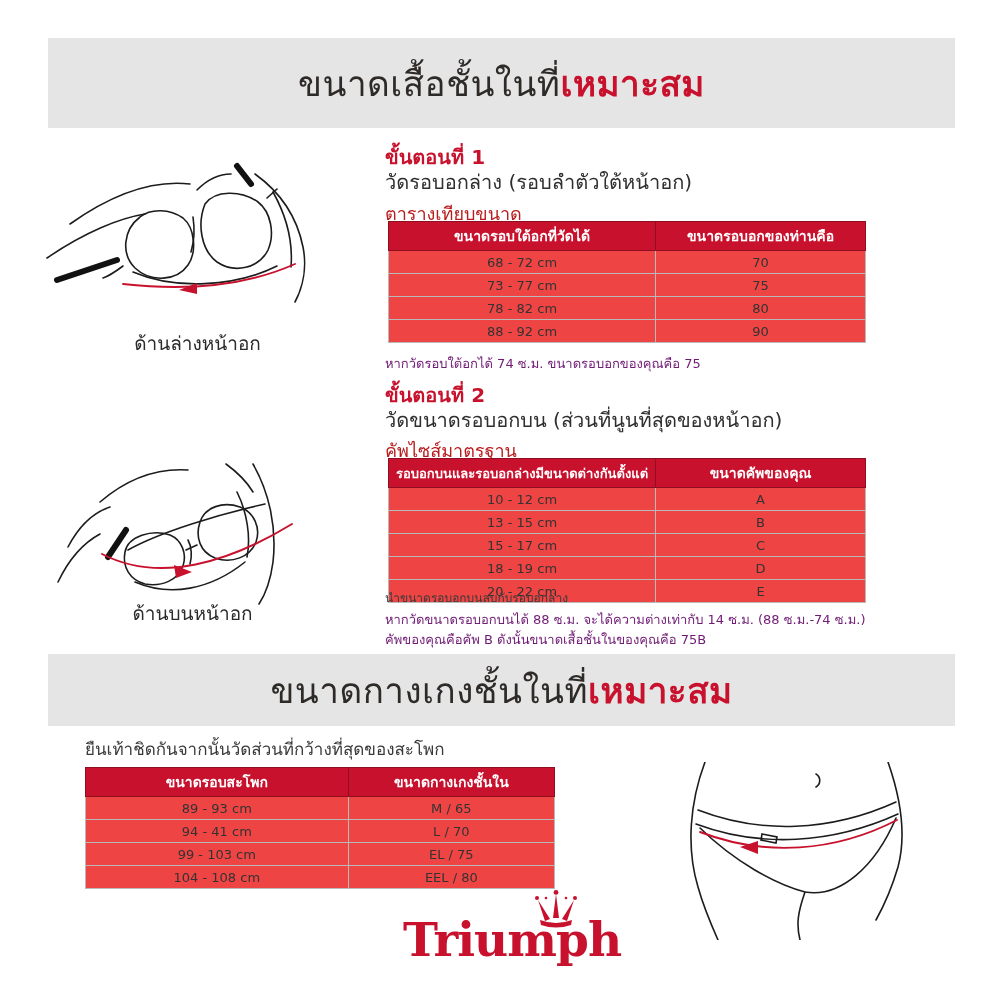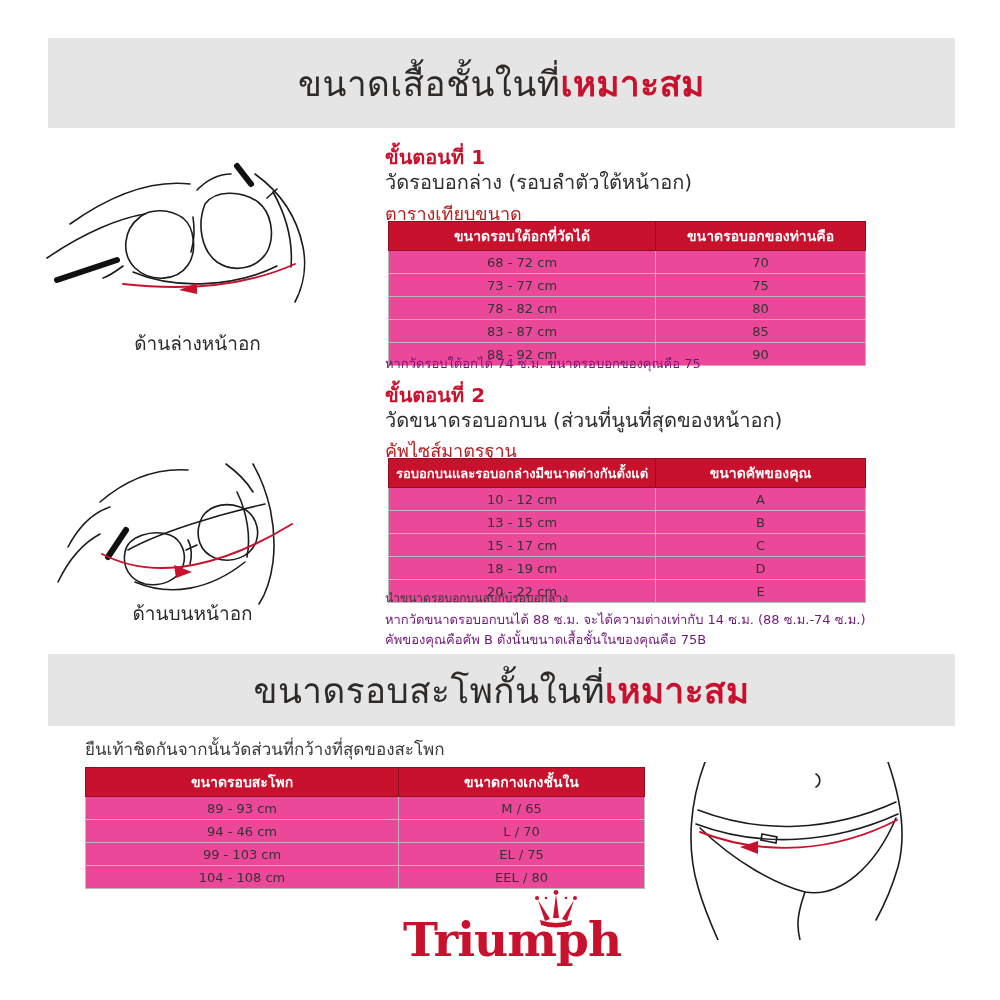--- a/index.html
+++ b/index.html
@@ -13,27 +13,27 @@
   .band-title .hl{color:#c8112d;font-weight:bold;}
 
   .abs{position:absolute;}
   .step-heading{color:#c8112d;font-weight:bold;font-size:20px;}
   .step-sub{color:#2f2f2f;font-size:20px;}
   .small-label{color:#b91c1c;font-size:18px;}
   .note{color:#701a75;font-size:13px;}
   .note-big{color:#3a3a3a;font-size:12px;}
   .illus-label{color:#2b2b2b;font-size:19px;text-align:center;}
 
-  table.size-table{border-collapse:collapse;table-layout:fixed;background:#ec4899;}
+  table.size-table{border-collapse:collapse;table-layout:fixed;background:#ef4444;}
   table.size-table th{background:#c8112d;color:#fff;font-size:14px;font-weight:bold;
     border:1px solid #8f0e22;padding:3px 2px;text-align:center;}
   table.size-table td{border:1px solid #b9b9b9;text-align:center;font-size:13px;color:#333;
     padding:2px 2px;height:18px;}
   .t1,.t2{width:478px;}
-  .t3{width:560px;}
+  .t3{width:470px;}
   .t3 td{height:21px;font-size:13.5px;}
 
   svg .ink{fill:none;stroke:#1c1c1c;stroke-width:1.6;stroke-linecap:round;}
   svg .ink-thick{fill:none;stroke:#111;stroke-width:6;stroke-linecap:round;}
   svg .red{fill:none;stroke:#c8112d;stroke-width:1.9;stroke-linecap:round;}
   svg .redfill{fill:#c8112d;stroke:none;}
 
   .logo{position:absolute;left:388px;top:890px;width:248px;height:100px;}
   .logo-crown{position:absolute;left:138px;top:0;}
   .logo-text{position:absolute;left:0;top:22px;width:248px;text-align:center;
@@ -90,24 +90,20 @@
         </tr>
       <tr>
         <td>73 - 77 cm</td>
         <td>75</td>
         </tr>
       <tr>
         <td>78 - 82 cm</td>
         <td>80</td>
         </tr>
       <tr>
-        <td>83 - 87 cm</td>
-        <td>85</td>
-        </tr>
-      <tr>
         <td>88 - 92 cm</td>
         <td>90</td>
         </tr>
     </tbody>
   </table>
 
   <div class="abs note" style="left:385px;top:353px;">หากวัดรอบใต้อกได้ 74 ซ.ม. ขนาดรอบอกของคุณคือ 75</div>
 
   <svg class="abs" style="left:40px;top:462px;" width="305" height="150" viewBox="0 0 305 150">
     <path class="ink" d="M60,40 C88,16 118,6 148,8"></path>
@@ -165,21 +161,21 @@
         <td>E</td>
         </tr>
     </tbody>
   </table>
 
   <div class="abs note-big" style="left:385px;top:588px;">นำขนาดรอบอกบนลบกับรอบอกล่าง</div>
   <div class="abs note" style="left:385px;top:609px;">หากวัดขนาดรอบอกบนได้ 88 ซ.ม. จะได้ความต่างเท่ากับ 14 ซ.ม. (88 ซ.ม.-74 ซ.ม.)</div>
   <div class="abs note" style="left:385px;top:629px;">คัพของคุณคือคัพ B ดังนั้นขนาดเสื้อชั้นในของคุณคือ 75B</div>
 
   <div class="band band-2">
-    <div class="band-title"><span>ขนาดรอบสะโพกั้นในที่</span><span class="hl">เหมาะสม</span></div>
+    <div class="band-title"><span>ขนาดกางเกงชั้นในที่</span><span class="hl">เหมาะสม</span></div>
   </div>
 
   <div class="abs" style="left:85px;top:735px;font-size:17px;color:#3a3a3a;">ยืนเท้าชิดกันจากนั้นวัดส่วนที่กว้างที่สุดของสะโพก</div>
 
   <table class="size-table t3 abs" style="left:85px;top:767px;">
     <colgroup>
         <col style="width:56%">
         <col style="width:44%">
       </colgroup>
     <thead>
@@ -187,21 +183,21 @@
         <th>ขนาดรอบสะโพก</th>
         <th>ขนาดกางเกงชั้นใน</th>
       </tr>
     </thead>
     <tbody>
       <tr>
         <td>89 - 93 cm</td>
         <td>M / 65</td>
         </tr>
       <tr>
-        <td>94 - 46 cm</td>
+        <td>94 - 41 cm</td>
         <td>L / 70</td>
         </tr>
       <tr>
         <td>99 - 103 cm</td>
         <td>EL / 75</td>
         </tr>
       <tr>
         <td>104 - 108 cm</td>
         <td>EEL / 80</td>
         </tr>

